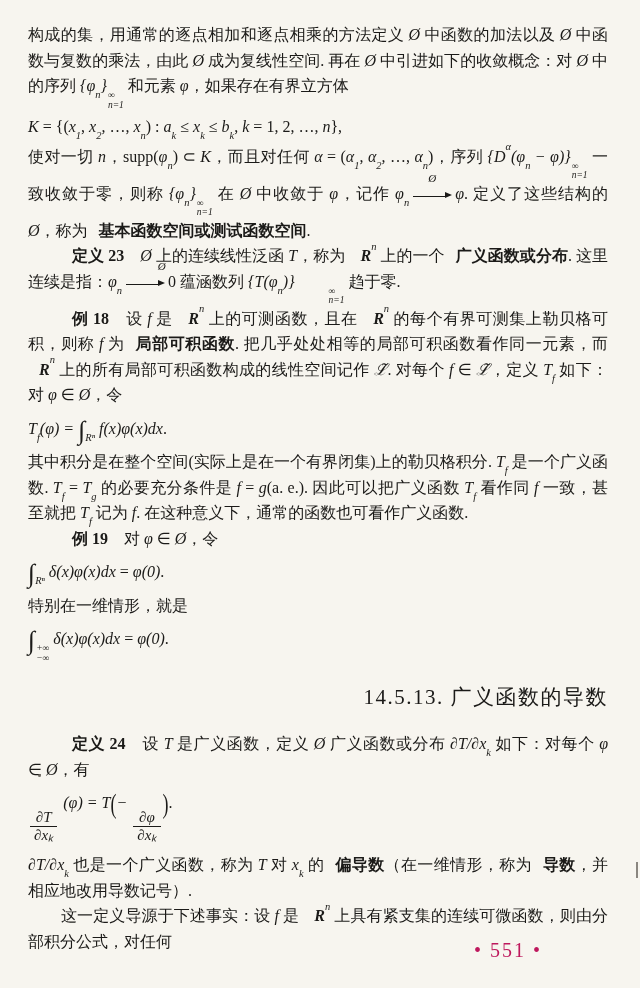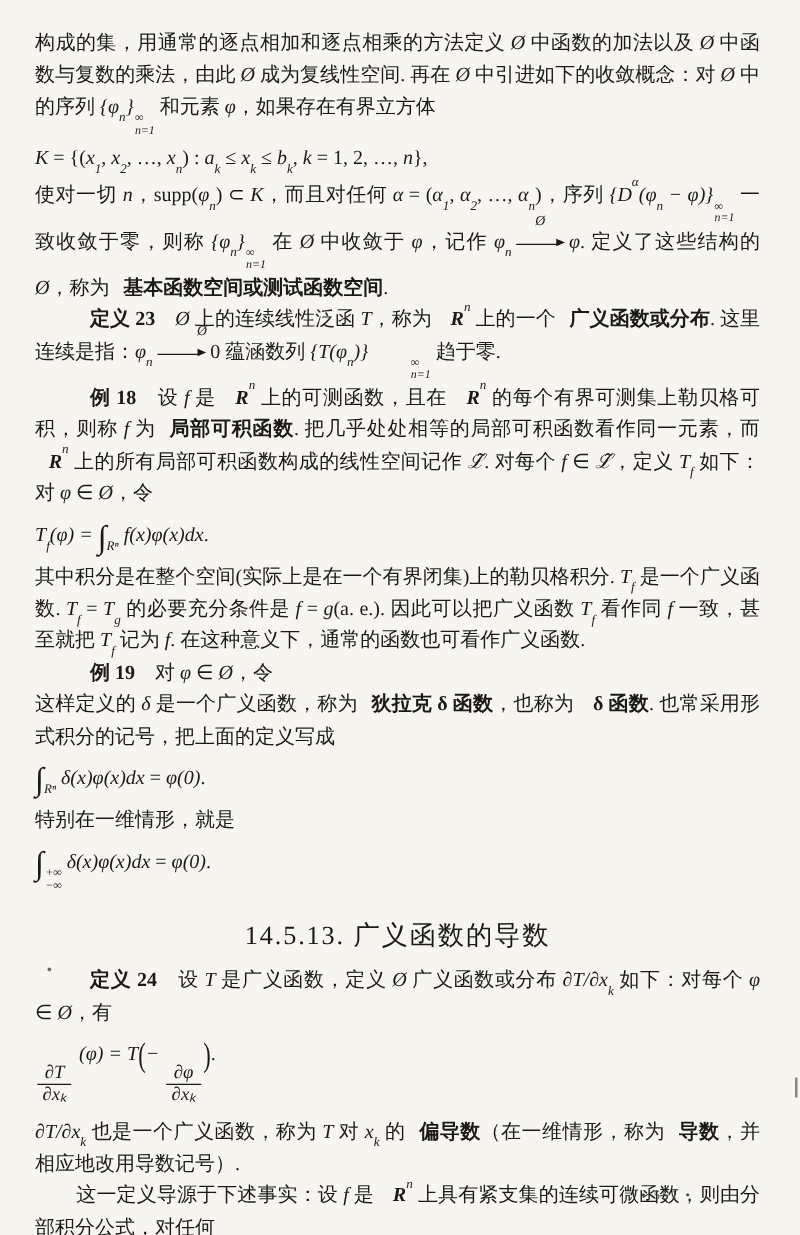--- a/index.html
+++ b/index.html
@@ -39,25 +39,25 @@
   }
   .larrow-line::after{
     content:"";position:absolute;right:-5px;top:-4px;
     border-left:7px solid #1b1a18;border-top:3.5px solid transparent;border-bottom:3.5px solid transparent;
   }
   .formula{text-align:left;margin:4px 0;font-size:16px;text-indent:0;}
   .formula.tall{margin:8px 0;}
   .intsym{font-size:26px;display:inline-block;vertical-align:-5px;line-height:18px;font-style:normal;}
   .bigp{display:inline-block;transform:scaleY(1.5);font-size:18px;vertical-align:-2px;font-style:normal;}
   .heading{
-    font-size:21px;font-weight:normal;margin:20px 0 10px 0;text-align:center;
+    font-size:21px;font-weight:normal;margin:20px 0 20px 0;text-align:right;
     letter-spacing:1.5px;line-height:28px;
   }
   .footer{
-    position:absolute;right:86px;bottom:26px;font-size:10px;letter-spacing:2px;color:#404040;
+    position:absolute;right:98px;bottom:26px;font-size:20px;letter-spacing:2px;color:#be185d;
   }
   .speck1{position:absolute;left:38px;top:774px;width:3px;height:3px;background:#6e6a63;border-radius:50%;}
   .speck2{position:absolute;right:2px;top:862px;width:2px;height:16px;background:#8a867f;}
 </style>
 </head>
 <body>
 
 <div class="page">
   <div class="col">
     <p class="para"><span>构成的集，用通常的逐点相加和逐点相乘的方法定义 </span><span class="it">Ø</span><span> 中函数的加法以及 </span><span class="it">Ø</span><span> 中函数与复数的乘法，由此 </span><span class="it">Ø</span><span> 成为复线性空间. 再在 </span><span class="it">Ø</span><span> 中引进如下的收敛概念：对 </span><span class="it">Ø</span><span> 中的序列 </span><span class="it">{φ</span><sub>n</sub><span class="it">}</span><span class="supsub">
@@ -73,21 +73,20 @@
           <span class="ss-sub">n=1</span>
         </span><span> 在 </span><span class="it">Ø</span><span> 中收敛于 </span><span class="it">φ</span><span>，记作 </span><span class="it">φ</span><sub>n</sub><span class="larrow"><span class="larrow-label">Ø</span><span class="larrow-line"></span></span><span class="it">φ</span><span>. 定义了这些结构的 </span><span class="it">Ø</span><span>，称为</span><span class="bb">基本函数空间或测试函数空间</span><span>.</span></p>
     <p class="para ind"><span class="bb">定义 23</span><span>　</span><span class="it">Ø</span><span> 上的连续线性泛函 </span><span class="it">T</span><span>，称为 </span><span class="bb it">R</span><sup>n</sup><span> 上的一个</span><span class="bb">广义函数或分布</span><span>. 这里连续是指：</span><span class="it">φ</span><sub>n</sub><span class="larrow"><span class="larrow-label">Ø</span><span class="larrow-line"></span></span><span>0 蕴涵数列 </span><span class="it">{T(φ</span><sub>n</sub><span class="it">)}</span><span class="supsub">
           <span class="ss-sup">∞</span>
           <span class="ss-sub">n=1</span>
         </span><span> 趋于零.</span></p>
     <p class="para ind"><span class="bb">例 18</span><span>　设 </span><span class="it">f</span><span> 是 </span><span class="bb it">R</span><sup>n</sup><span> 上的可测函数，且在 </span><span class="bb it">R</span><sup>n</sup><span> 的每个有界可测集上勒贝格可积，则称 </span><span class="it">f</span><span> 为</span><span class="bb">局部可积函数</span><span>. 把几乎处处相等的局部可积函数看作同一元素，而 </span><span class="bb it">R</span><sup>n</sup><span> 上的所有局部可积函数构成的线性空间记作 </span><span class="it">ℒ̃</span><span>. 对每个 </span><span class="it">f</span><span> ∈ </span><span class="it">ℒ̃</span><span>，定义 </span><span class="it">T</span><sub>f</sub><span> 如下：对 </span><span class="it">φ</span><span> ∈ </span><span class="it">Ø</span><span>，令</span></p>
     <div class="formula tall"><span class="it">T</span><sub>f</sub><span class="it">(φ) = </span><span class="intsym">∫</span><sub>Rⁿ</sub><span class="it"> f(x)φ(x)dx</span><span>.</span></div>
     <p class="para"><span>其中积分是在整个空间(实际上是在一个有界闭集)上的勒贝格积分. </span><span class="it">T</span><sub>f</sub><span> 是一个广义函数. </span><span class="it">T</span><sub>f</sub><span> = </span><span class="it">T</span><sub>g</sub><span> 的必要充分条件是 </span><span class="it">f</span><span> = </span><span class="it">g</span><span>(a. e.). 因此可以把广义函数 </span><span class="it">T</span><sub>f</sub><span> 看作同 </span><span class="it">f</span><span> 一致，甚至就把 </span><span class="it">T</span><sub>f</sub><span> 记为 </span><span class="it">f</span><span>. 在这种意义下，通常的函数也可看作广义函数.</span></p>
     <p class="para ind"><span class="bb">例 19</span><span>　对 </span><span class="it">φ</span><span> ∈ </span><span class="it">Ø</span><span>，令</span></p>
-    <p class="para"><span>这样定义的 </span><span class="it">δ</span><span> 是一个广义函数，称为</span><span class="bb">狄拉克 δ 函数</span><span>，也称为 </span><span class="bb">δ 函数</span><span>. 也常采用形式积分的记号，把上面的定义写成</span></p>
     <div class="formula tall"><span class="intsym">∫</span><sub>Rⁿ</sub><span class="it"> δ(x)φ(x)dx</span><span> = </span><span class="it">φ(0)</span><span>.</span></div>
     <p class="para"><span>特别在一维情形，就是</span></p>
     <div class="formula tall"><span class="intsym">∫</span><span class="supsub">
           <span class="ss-sup">+∞</span>
           <span class="ss-sub">−∞</span>
         </span><span class="it"> δ(x)φ(x)dx</span><span> = </span><span class="it">φ(0)</span><span>.</span></div>
     <h2 class="heading">14.5.13. 广义函数的导数</h2>
     <p class="para ind"><span class="bb">定义 24</span><span>　设 </span><span class="it">T</span><span> 是广义函数，定义 </span><span class="it">Ø</span><span> 广义函数或分布 </span><span class="it">∂T/∂x</span><sub>k</sub><span> 如下：对每个 </span><span class="it">φ</span><span> ∈ </span><span class="it">Ø</span><span>，有</span></p>
     <div class="formula tall"><span class="frac">
           <span class="fnum">∂T</span>

